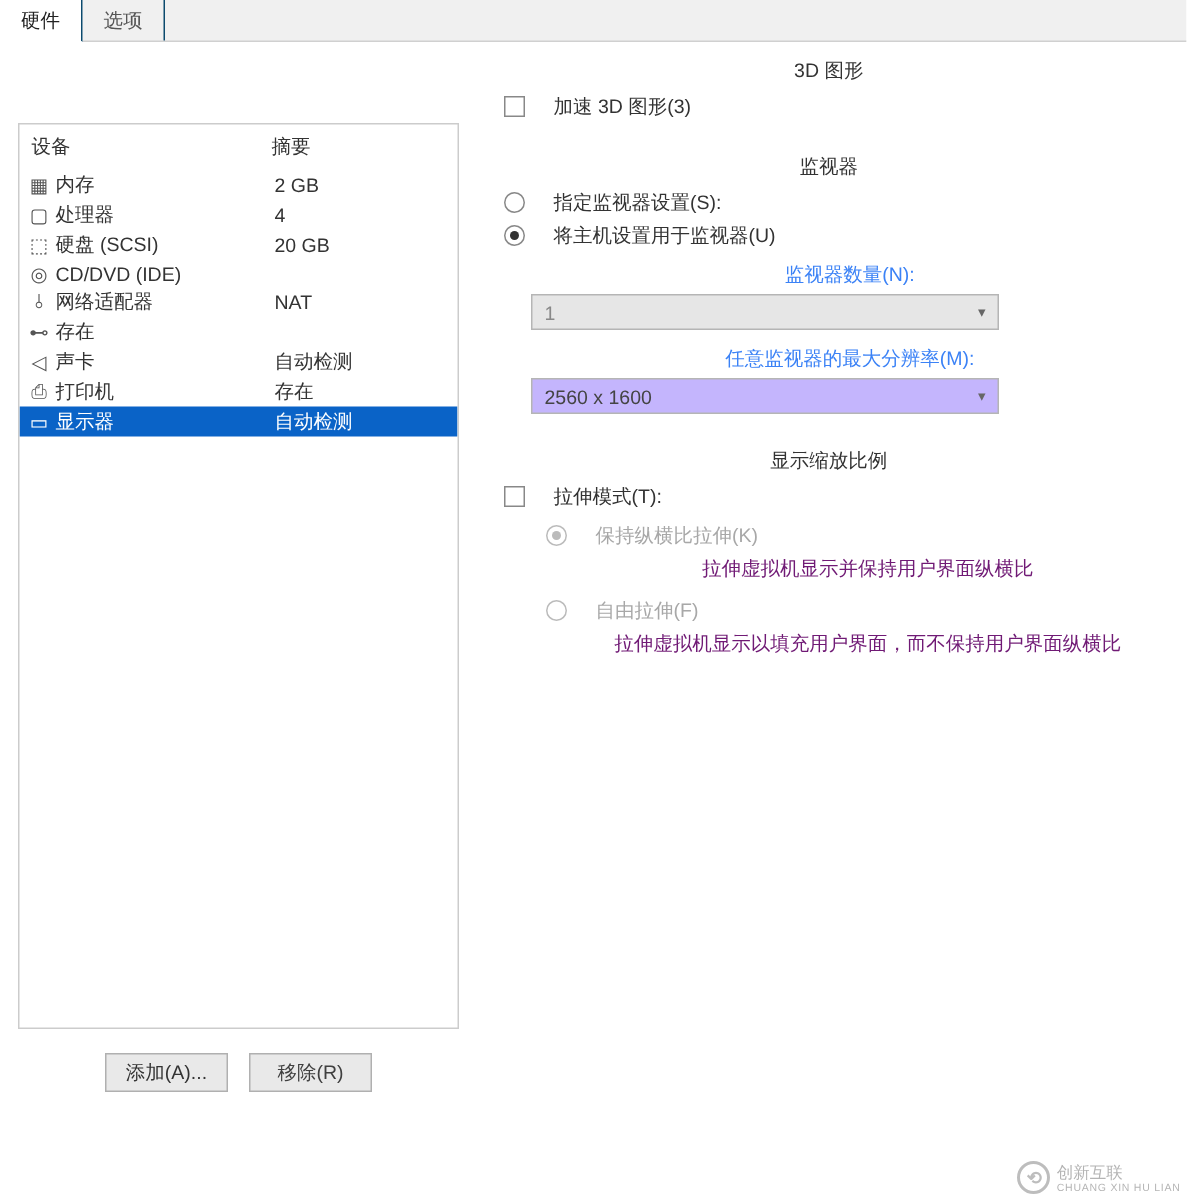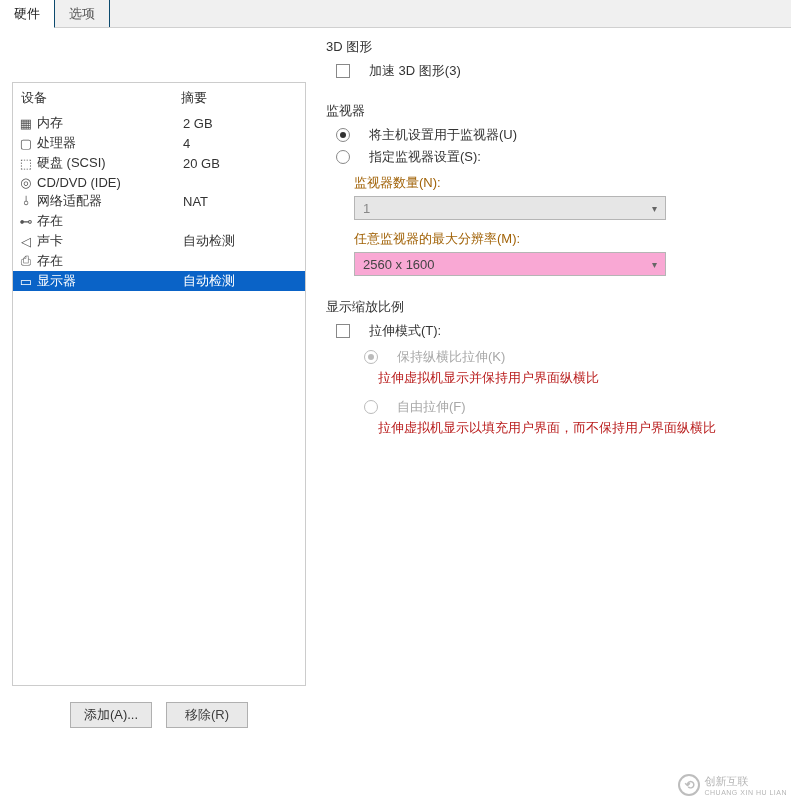--- a/index.html
+++ b/index.html
@@ -73,20 +73,21 @@
     justify-content: center;
     margin-right: 2px;
     color: #555;
   }
   .hw-row.selected .icon { color: #fff; }
   .hw-row .label { width: 146px; }
   .hw-row .summary { flex: 1; white-space: nowrap; overflow: hidden; text-overflow: ellipsis; }
   .right-panel {
     flex: 1;
     border: 0;
+    text-align: center;
   }
   .section-title {
     color: #333;
     margin-bottom: 6px;
   }
   .section {
     margin-bottom: 22px;
   }
   .checkbox-row, .radio-row {
     display: flex;
@@ -107,37 +108,37 @@
     content: "";
     width: 6px; height: 6px;
     background: #333;
     border-radius: 50%;
     position: absolute;
     top: 3px; left: 3px;
   }
   .radio.disabled { border-color: #bbb; }
   .radio.disabled.checked::after { background: #bbb; }
   .sub-indent { margin-left: 28px; margin-top: 8px; }
-  .field-label { color: #a16207; margin-bottom: 4px; display: block; }
+  .field-label { color: #3b82f6; margin-bottom: 4px; display: block; }
   .select-control {
     width: 312px;
     height: 24px;
     border: 1px solid #b5b5b5;
-    background: #f9a8d4;
+    background: #c4b5fd;
     display: flex;
     align-items: center;
     justify-content: space-between;
     padding: 0 8px;
     color: #444;
     margin-bottom: 10px;
   }
   .select-control.disabled { background: #e6e6e6; color: #888; }
   .chev { font-size: 10px; color: #666; }
   .disabled-text { color: #a8a8a8; }
-  .desc-text { color: #b91c1c; margin-left: 24px; margin-top: 4px; margin-bottom: 10px; line-height: 1.4; font-family: Liberation Mono, monospace; }
+  .desc-text { color: #701a75; margin-left: 24px; margin-top: 4px; margin-bottom: 10px; line-height: 1.4; }
   .button-bar {
     display: flex;
     justify-content: center;
     gap: 14px;
     padding: 10px 0;
     margin-top: 6px;
   }
   .btn {
     min-width: 82px;
     height: 26px;
@@ -212,20 +213,21 @@
         <span class="icon">⊷</span>
         <span class="summary">存在</span>
       </div>
       <div class="hw-row">
         <span class="icon">◁</span>
         <span class="label">声卡</span>
         <span class="summary">自动检测</span>
       </div>
       <div class="hw-row">
         <span class="icon">⎙</span>
+        <span class="label">打印机</span>
         <span class="summary">存在</span>
       </div>
       <div class="hw-row selected">
         <span class="icon">▭</span>
         <span class="label">显示器</span>
         <span class="summary">自动检测</span>
       </div>
     </div>
     <div class="button-bar">
       <div class="btn">添加(A)...</div>
@@ -238,26 +240,26 @@
       <div class="section-title">3D 图形</div>
       <div class="checkbox-row">
         <span class="checkbox"></span>
         <span>加速 3D 图形(3)</span>
       </div>
     </div>
 
     <div class="section">
       <div class="section-title">监视器</div>
       <div class="radio-row">
+        <span class="radio"></span>
+        <span>指定监视器设置(S):</span>
+      </div>
+      <div class="radio-row">
         <span class="radio checked"></span>
         <span>将主机设置用于监视器(U)</span>
-      </div>
-      <div class="radio-row">
-        <span class="radio"></span>
-        <span>指定监视器设置(S):</span>
       </div>
       <div class="sub-indent">
         <span class="field-label">监视器数量(N):</span>
         <div class="select-control disabled">
           <span>1</span>
           <span class="chev">▾</span>
         </div>
         <span class="field-label">任意监视器的最大分辨率(M):</span>
         <div class="select-control">
           <span>2560 x 1600</span>

